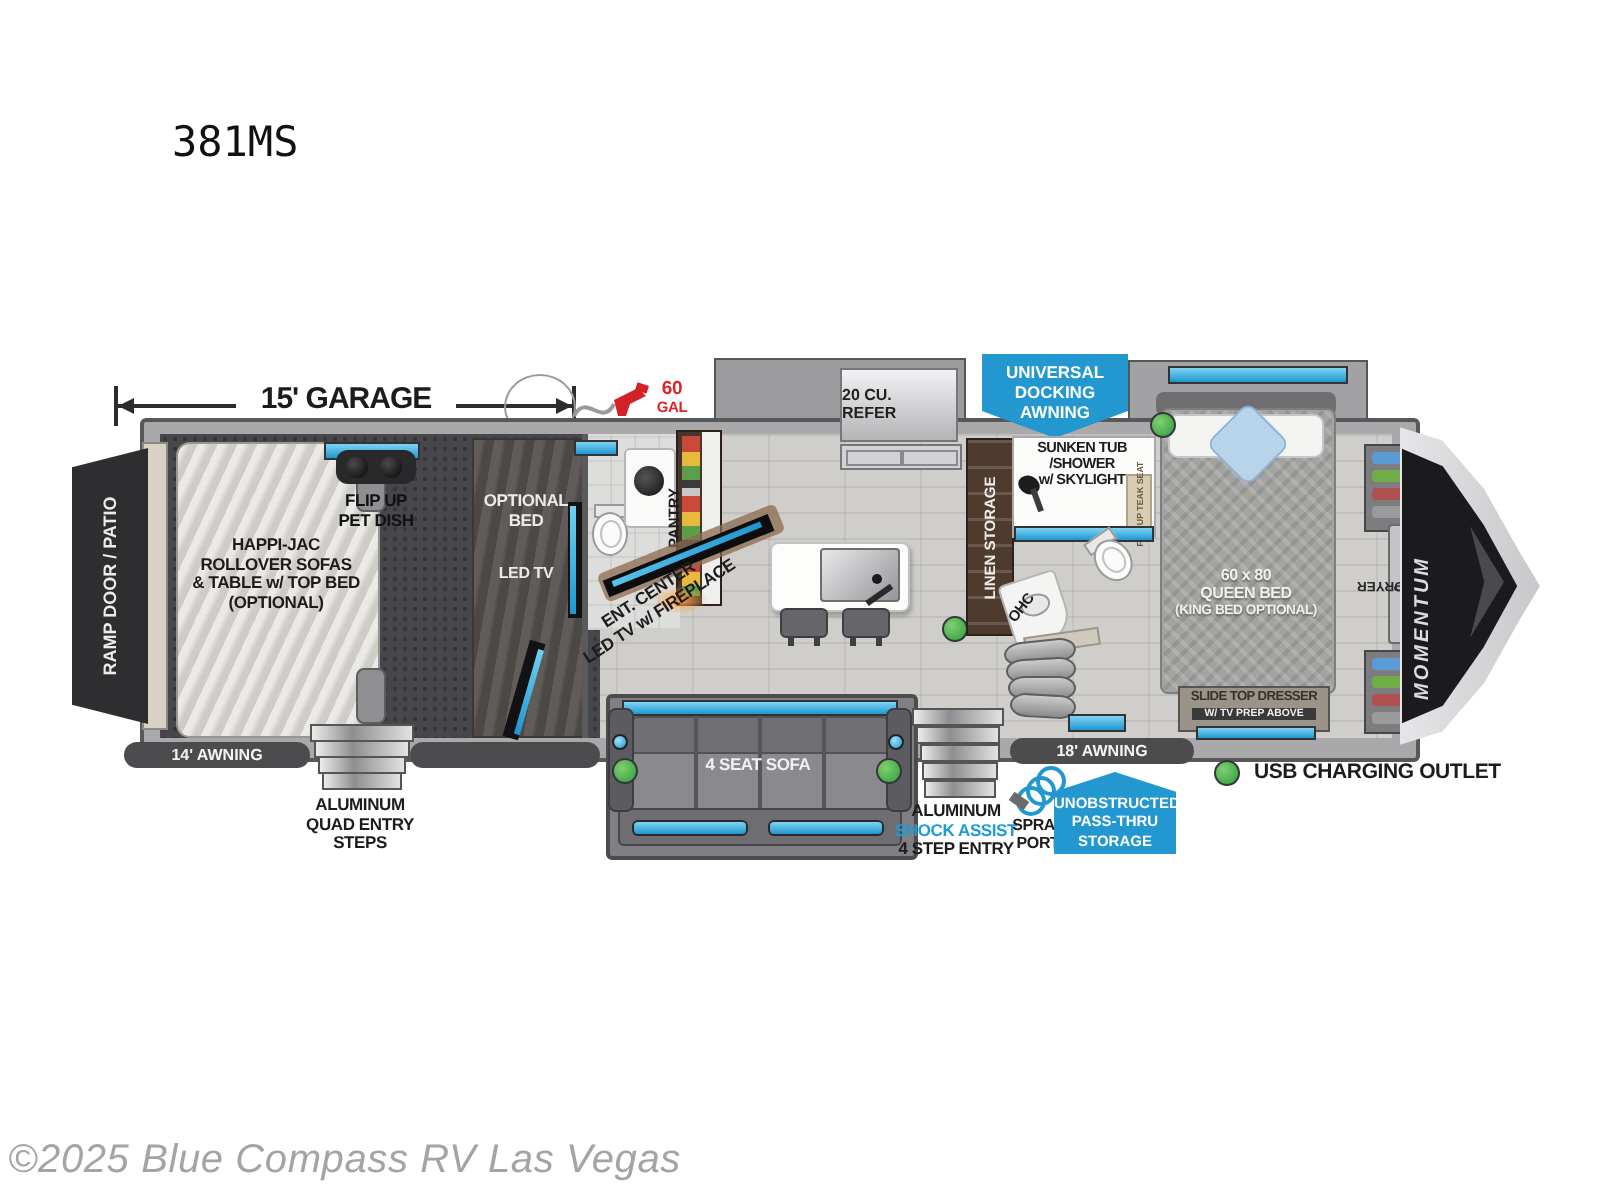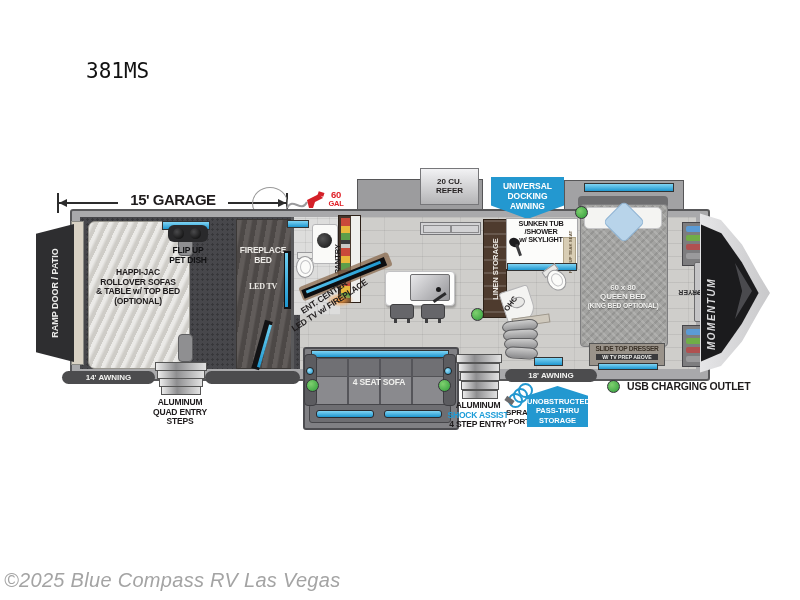--- a/index.html
+++ b/index.html
@@ -26,42 +26,42 @@
   #door-arc{left:252px;top:187px;width:34px;height:31px;border:1.3px solid #9a9a9a;border-radius:50%;}
   
   #fuel-qty{left:325px;top:190px;width:22px;font-size:9.5px;color:#e01f26;line-height:1;}
   
   #kitchen-slide{left:357px;top:179px;width:124px;height:52px;background:#9c9c9e;border:1.5px solid #565658;}
   #bed-slide{left:564px;top:180px;width:118px;height:34px;background:#a2a2a4;border:1.5px solid #565658;}
   .window{position:absolute;background:linear-gradient(180deg,#7fd4f4,#1f97cf);border:1px solid #333;}
   
   #micro{left:361px;top:183px;width:57px;height:46px;background:#2b2b2d;border:1px solid #3c3c3e;}
   #micro-top{position:absolute;left:0;top:0;width:100%;height:12px;background:#cfcfd1;font-size:8px;font-weight:bold;text-align:center;line-height:12px;}
-  #refer{left:420px;top:168px;width:59px;height:37px;background:linear-gradient(180deg,#f2f2f4,#b4b4b6);border:1px solid #77777a;font-size:8px;font-weight:bold;text-align:center;padding-top:8px;box-sizing:border-box;line-height:1.15;}
+  #refer{left:420px;top:184px;width:59px;height:37px;background:linear-gradient(180deg,#f2f2f4,#b4b4b6);border:1px solid #77777a;font-size:8px;font-weight:bold;padding-top:8px;box-sizing:border-box;line-height:1.15;}
   #refer-drawers{left:420px;top:222px;width:59px;height:11px;background:#d2d2d4;border:1px solid #77777a;}
   #refer-drawers div{position:absolute;top:2px;width:26px;height:6px;border:1px solid #8a8a8c;}
   
   .banner{position:absolute;background:#2398d0;color:#fff;font-weight:bold;text-align:center;}
   #dock-banner{left:491px;top:177px;width:73px;height:42px;clip-path:polygon(0 0,100% 0,100% 68%,50% 100%,0 68%);font-size:8.5px;padding-top:4px;box-sizing:border-box;line-height:1.2;}
   #passthru-banner{left:527px;top:386px;width:61px;height:41px;clip-path:polygon(0 24%,50% 0,100% 24%,100% 100%,0 100%);font-size:7.5px;padding-top:11px;box-sizing:border-box;line-height:1.25;}
   
   #ramp{left:36px;top:224px;width:38px;height:138px;background:#2e2e30;clip-path:polygon(0 7%,100% 0,100% 100%,0 93%);}
   #ramp span{position:absolute;left:50%;top:50%;transform:translate(-50%,-50%) rotate(-90deg);white-space:nowrap;color:#ececea;font-size:9px;font-weight:bold;}
   #rear-wall{left:71px;top:221px;width:13px;height:144px;background:#d9d2c4;border:1px solid #8a8a84;box-sizing:border-box;}
   #happijac{left:88px;top:221px;width:100px;height:146px;background:#d6d4cf;border:1px solid #98968f;border-radius:7px;
     background-image:repeating-linear-gradient(115deg,rgba(255,255,255,.5) 0 3px,rgba(0,0,0,.04) 6px 9px);}
   #happijac-label{left:88px;top:268px;width:100px;font-size:8.5px;}
   .armrest{position:absolute;width:13px;height:26px;background:#8f8f91;border:1px solid #5e5e60;border-radius:4px;}
   #petdish{left:168px;top:225px;width:40px;height:17px;background:#29292b;border-radius:6px;}
   #petdish i{position:absolute;top:3px;width:11px;height:11px;background:radial-gradient(circle at 35% 35%,#4a4a4c,#050505);border-radius:50%;}
   #petdish-label{left:146px;top:246px;width:84px;font-size:8.5px;color:#121214;}
   #overhead{left:236px;top:219px;width:54px;height:148px;background:#575250;border:1px solid #3b3836;
     background-image:repeating-linear-gradient(100deg,rgba(255,255,255,.06) 0 4px,rgba(0,0,0,.12) 6px 10px);}
   #overhead-label{left:236px;top:246px;width:54px;font-size:8.5px;color:#eceae6;}
-  #garage-tv-label{left:236px;top:283px;width:54px;font-size:8px;color:#eceae6;font-family:Liberation Serif, serif;}
+  #garage-tv-label{left:236px;top:283px;width:54px;font-size:8px;color:#eceae6;}
   .tvbar{position:absolute;background:#121214;}
   .tvblue{position:absolute;background:linear-gradient(180deg,#6fd0f2,#1f97cf);}
   
   #bath1-floor{left:293px;top:217px;width:47px;height:98px;background:#dddddc;
     background-image:repeating-linear-gradient(0deg,rgba(0,0,0,.06) 0 1px,transparent 1px 12px),repeating-linear-gradient(90deg,rgba(0,0,0,.06) 0 1px,transparent 1px 12px);}
   .toilet{position:absolute;width:17px;height:24px;}
   .toilet .bowl{position:absolute;left:0;top:4px;width:16px;height:20px;background:#fbfbf9;border:1px solid #9a9a9c;border-radius:50%;}
   .toilet .seat{position:absolute;left:3.5px;top:8px;width:9px;height:12px;border:1.5px solid #c2c2c4;border-radius:50%;}
   .toilet .tank{position:absolute;left:1px;top:0;width:14px;height:5px;background:#e8e8e6;border:1px solid #9a9a9c;}
   #vanity1{left:312px;top:224px;width:24px;height:38px;background:#fafaf8;border:1px solid #b5b5b7;border-radius:3px;}
@@ -204,21 +204,21 @@
   <div id="petdish" class="abs">
     <i style="left:5px;"></i>
       <i style="left:22px;"></i>
   </div>
   <div id="petdish-label" class="lbl">
     <div>FLIP UP</div>
     <div>PET DISH</div>
   </div>
   <div id="overhead" class="abs"></div>
   <div id="overhead-label" class="lbl">
-    <div>FIREPLACE</div>
+    <div>OPTIONAL</div>
     <div>BED</div>
   </div>
   <div class="tvbar" style="left:284px;top:251px;width:7px;height:58px;"></div>
   <div class="tvblue" style="left:285px;top:253px;width:2.5px;height:54px;"></div>
   <div id="garage-tv-label" class="lbl">LED TV</div>
   <div class="tvbar" style="left:258px;top:320px;width:8px;height:50px;transform:rotate(16deg);"></div>
   <div class="tvblue" style="left:263px;top:324px;width:2.5px;height:44px;transform:rotate(16deg);"></div>
 
   <div id="bath1-floor" class="abs"></div>
   <div class="wallv" style="left:291px;top:217px;height:152px;"></div>

